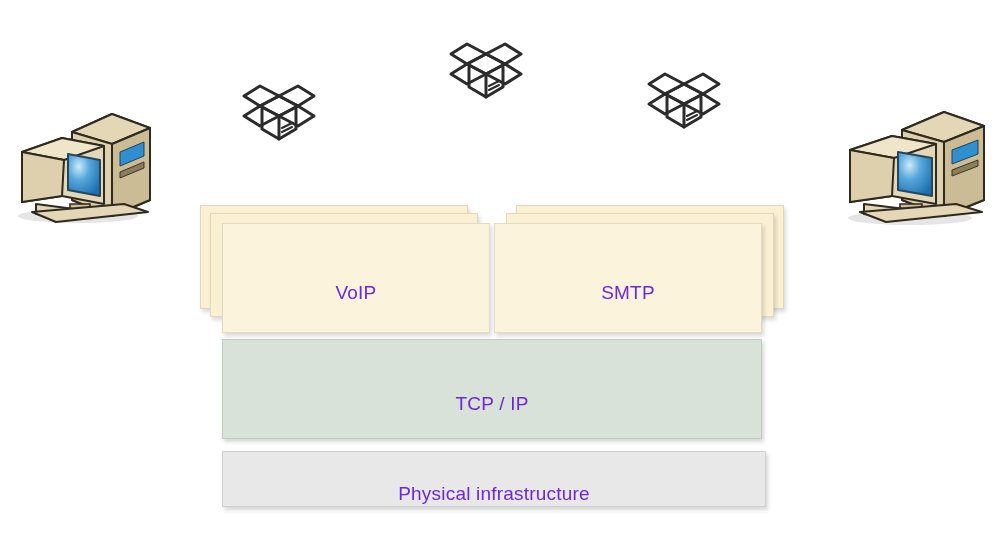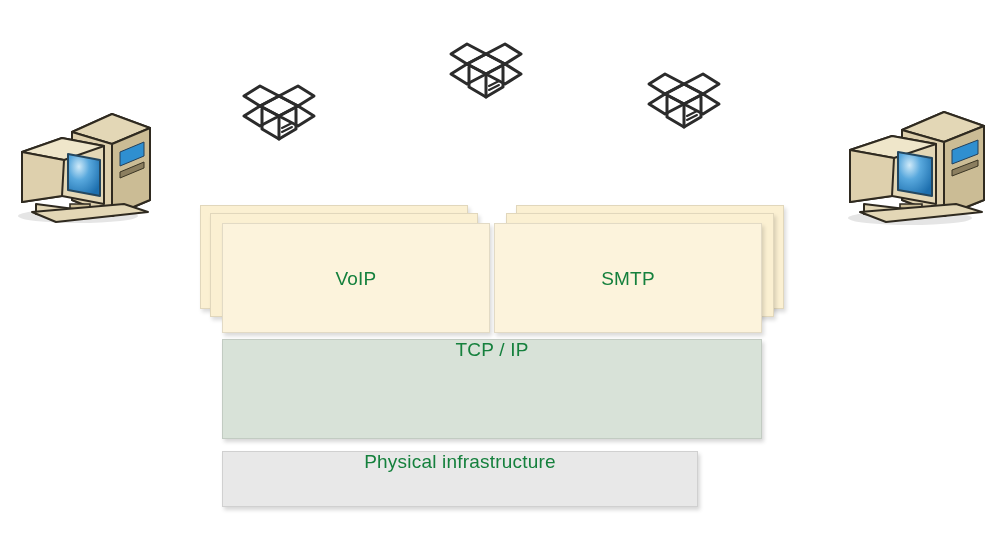--- a/index.html
+++ b/index.html
@@ -22,30 +22,32 @@
     width: 1000px;
     height: 536px;
     background: #ffffff;
   }
 
   
   .layer-box {
     position: absolute;
     box-sizing: border-box;
     display: flex;
+    align-items: center;
     justify-content: center;
     border: 1px solid rgba(0,0,0,0.10);
     box-shadow: 2px 3px 4px rgba(0,0,0,0.16);
   }
   .layer-label {
     font-size: 19px;
-    color: #15803d;
+    color: #6d28d9;
     letter-spacing: 0.2px;
     line-height: 1;
     white-space: nowrap;
+    margin-top: 28px;
   }
 
   
   .stack { position: absolute; }
   .stack .card {
     position: absolute;
     box-sizing: border-box;
     border: 1px solid rgba(0,0,0,0.10);
     background: #fbf0d2;
     box-shadow: 2px 3px 4px rgba(0,0,0,0.15);
@@ -200,17 +202,17 @@
     <div class="card" style="left:12px; top:8px; width:268px; height:104px;"></div>
     <div class="card front" style="left:0px; top:18px; width:268px; height:110px;">
       <span class="layer-label">SMTP</span>
     </div>
   </div>
 
   <div class="layer-box" style="left:222px; top:339px; width:540px; height:100px; background:#d8e2d8;">
     <span class="layer-label">TCP / IP</span>
   </div>
 
-  <div class="layer-box" style="left:222px; top:451px; width:476px; height:56px; background:#e8e8e8;">
+  <div class="layer-box" style="left:222px; top:451px; width:544px; height:56px; background:#e8e8e8;">
     <span class="layer-label">Physical infrastructure</span>
   </div>
 
 </div>
 
 </body></html>

